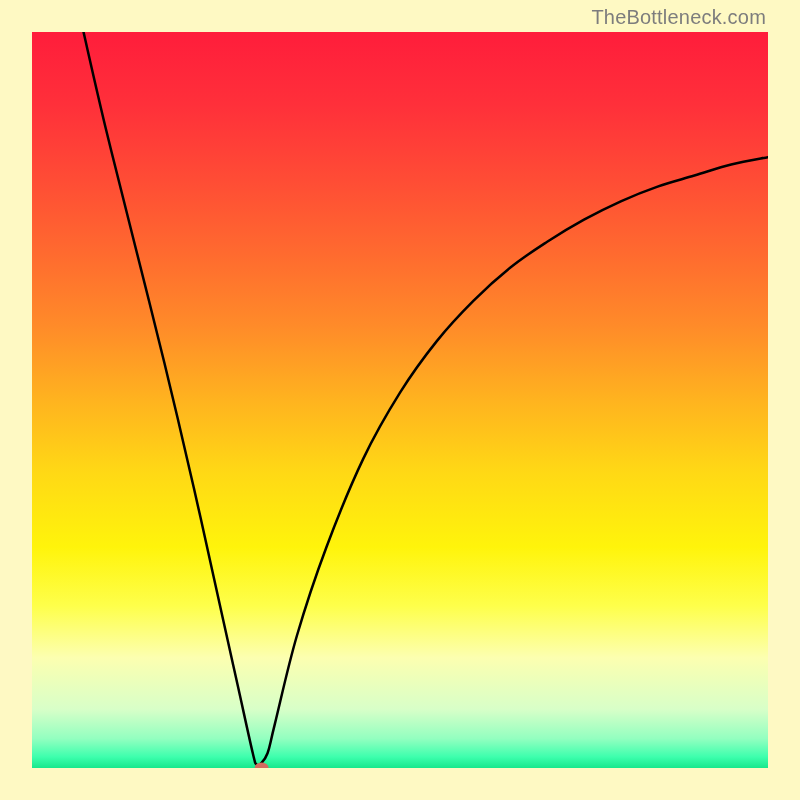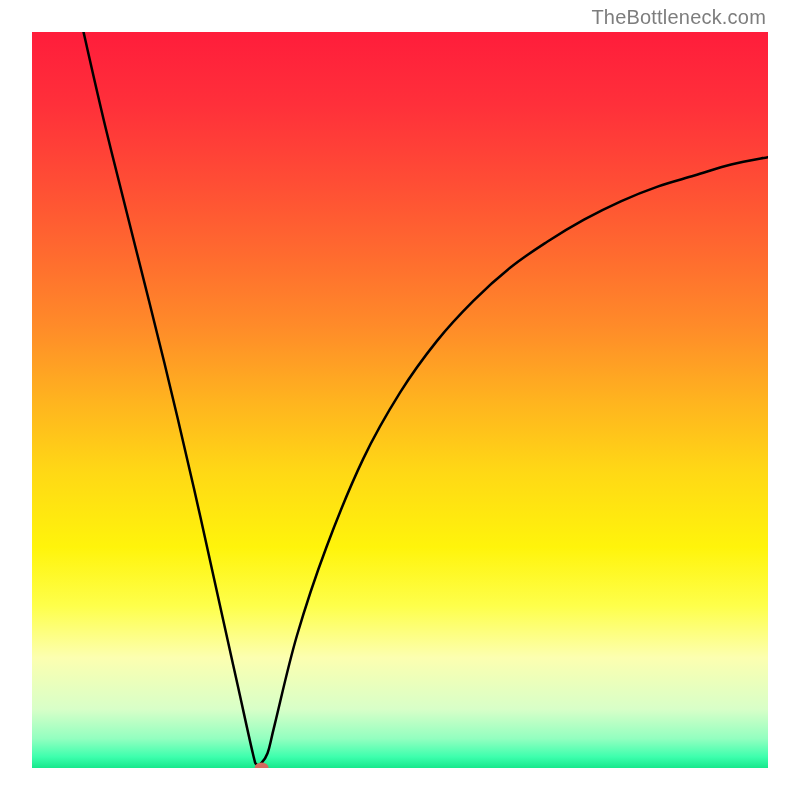--- a/index.html
+++ b/index.html
@@ -10,21 +10,21 @@
     background: #000;
     font-family: Arial, Helvetica, sans-serif;
     overflow: hidden;
   }
   .frame {
     position: absolute;
     top: 0;
     left: 0;
     width: 800px;
     height: 800px;
-    background: #ffffff;
+    background: #fef9c3;
   }
   .plot-area {
     position: absolute;
     top: 32px;
     left: 32px;
     width: 736px;
     height: 736px;
     overflow: hidden;
   }
   .gradient-bg {

